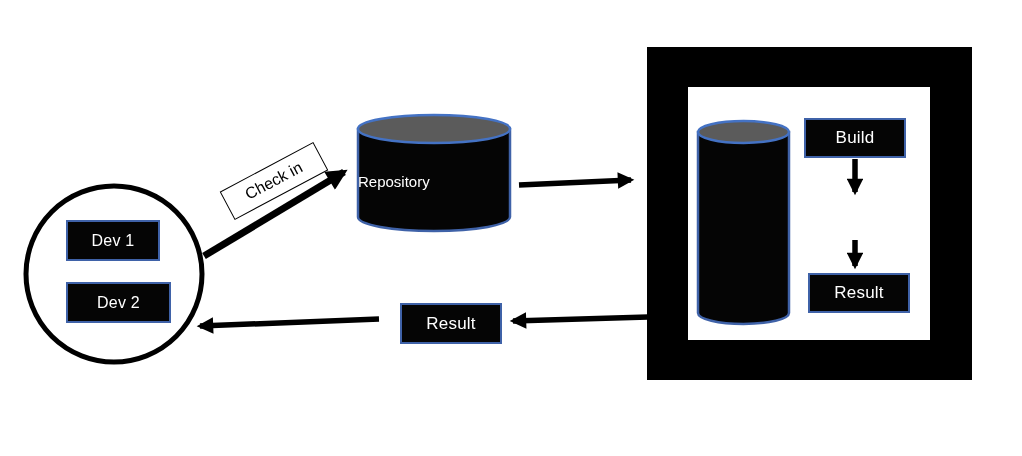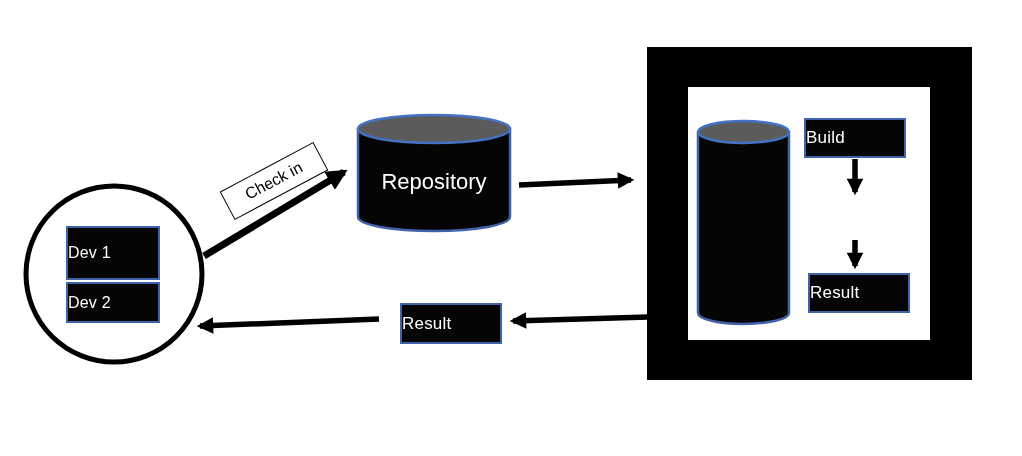--- a/index.html
+++ b/index.html
@@ -8,31 +8,31 @@
     background:var(--c-background,#ffffff);
     font-family:"Liberation Sans",sans-serif;
   }
   .stage *{box-sizing:border-box;}
   .layer{position:absolute;left:0;top:0;z-index:3;}
   
   .ci-frame{position:absolute;left:647px;top:47px;width:325px;height:333px;background:var(--c-frame,#000);z-index:1;}
   .ci-inner{position:absolute;left:688px;top:87px;width:242px;height:253px;background:#ffffff;z-index:2;}
   
   .node{
-    position:absolute;z-index:4;display:flex;align-items:center;justify-content:flex-start;
+    position:absolute;z-index:4;display:flex;align-items:center;justify-content:center;
     background:var(--c-node-fill,#050505);
     border:2.5px solid var(--c-node-border,#3f62a8);
     color:var(--c-label-text,#ffffff);
     font-size:16px;letter-spacing:.2px;
   }
   .node.step{font-size:17px;}
   
   .cyl-label{
     position:absolute;z-index:4;color:var(--c-label-text,#ffffff);
-    text-align:center;font-size:22px;line-height:22px;
+    font-size:15px;line-height:22px;
   }
   
   .checkin{
     position:absolute;left:221px;top:165px;width:106px;height:32px;z-index:4;
     display:flex;align-items:center;justify-content:center;
     background:#ffffff;border:1.5px solid #000;
     transform:rotate(-28deg);
     font-size:16px;color:var(--c-annotation-text,#000);
   }
   
@@ -75,24 +75,24 @@
 
     <line class="arrow" x1="855" y1="159" x2="855" y2="192" stroke-width="5.5" marker-end="url(#ah)"></line>
 
     <line class="arrow" x1="855" y1="240" x2="855" y2="266" stroke-width="5.5" marker-end="url(#ah)"></line>
 
     <line class="arrow" x1="648" y1="317" x2="513" y2="321" stroke-width="5.5" marker-end="url(#ah)"></line>
 
     <line class="arrow" x1="379" y1="319" x2="200" y2="326" stroke-width="5.5" marker-end="url(#ah)"></line>
   </svg>
 
-  <div class="node" style="left:66px;top:226px;width:94px;height:54px;">
+  <div class="node" style="left:66px;top:220px;width:94px;height:41px;">
     <span>Dev 1</span>
   </div>
-  <div class="node" style="left:66px;top:282px;width:94px;height:41px;">
+  <div class="node" style="left:66px;top:282px;width:105px;height:41px;">
     <span>Dev 2</span>
   </div>
 
   <div class="checkin">
     <span>Check in</span>
   </div>
 
   <div class="cyl-label" style="left:358px;top:171px;width:152px;">Repository</div>
 
 

